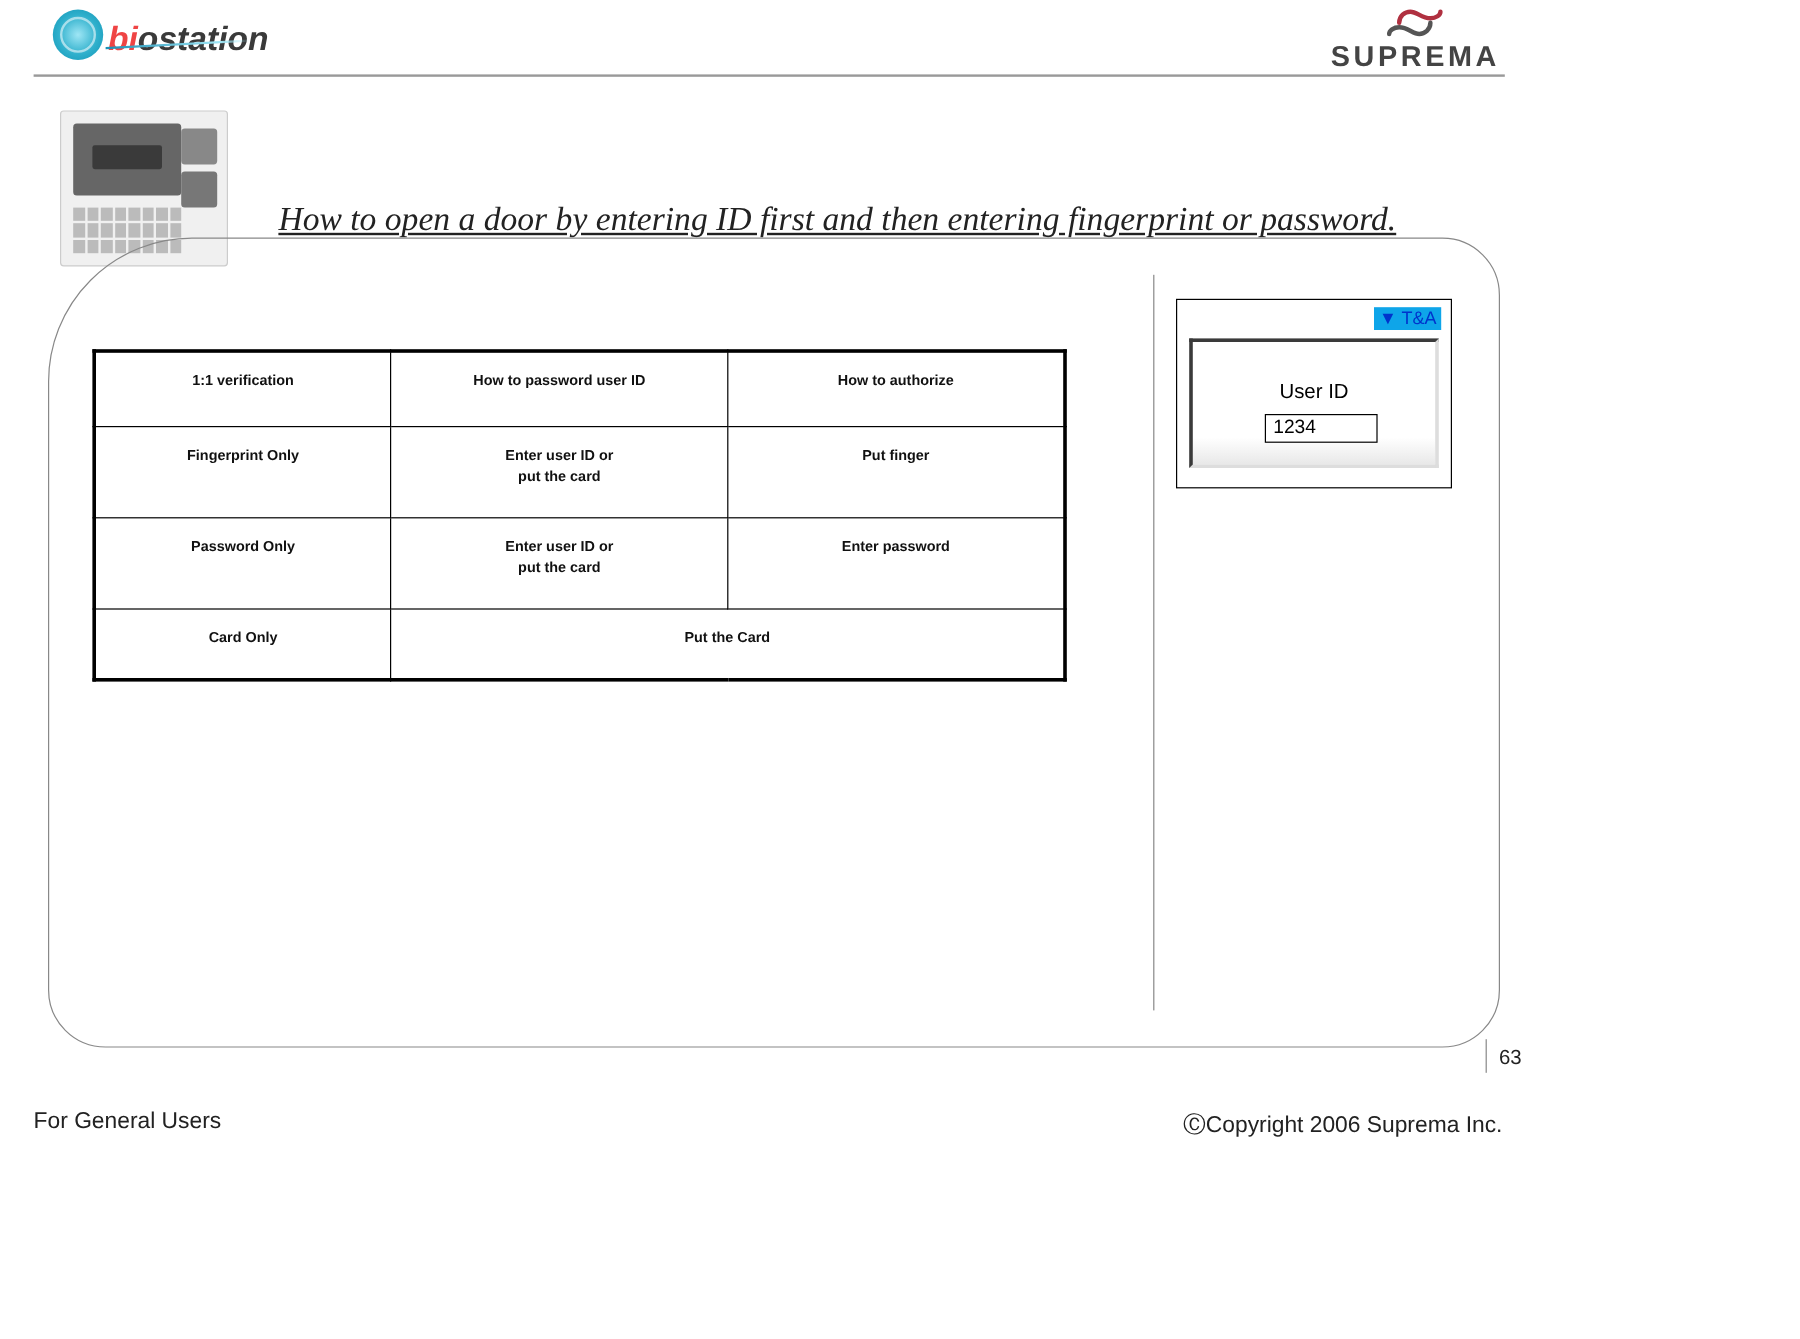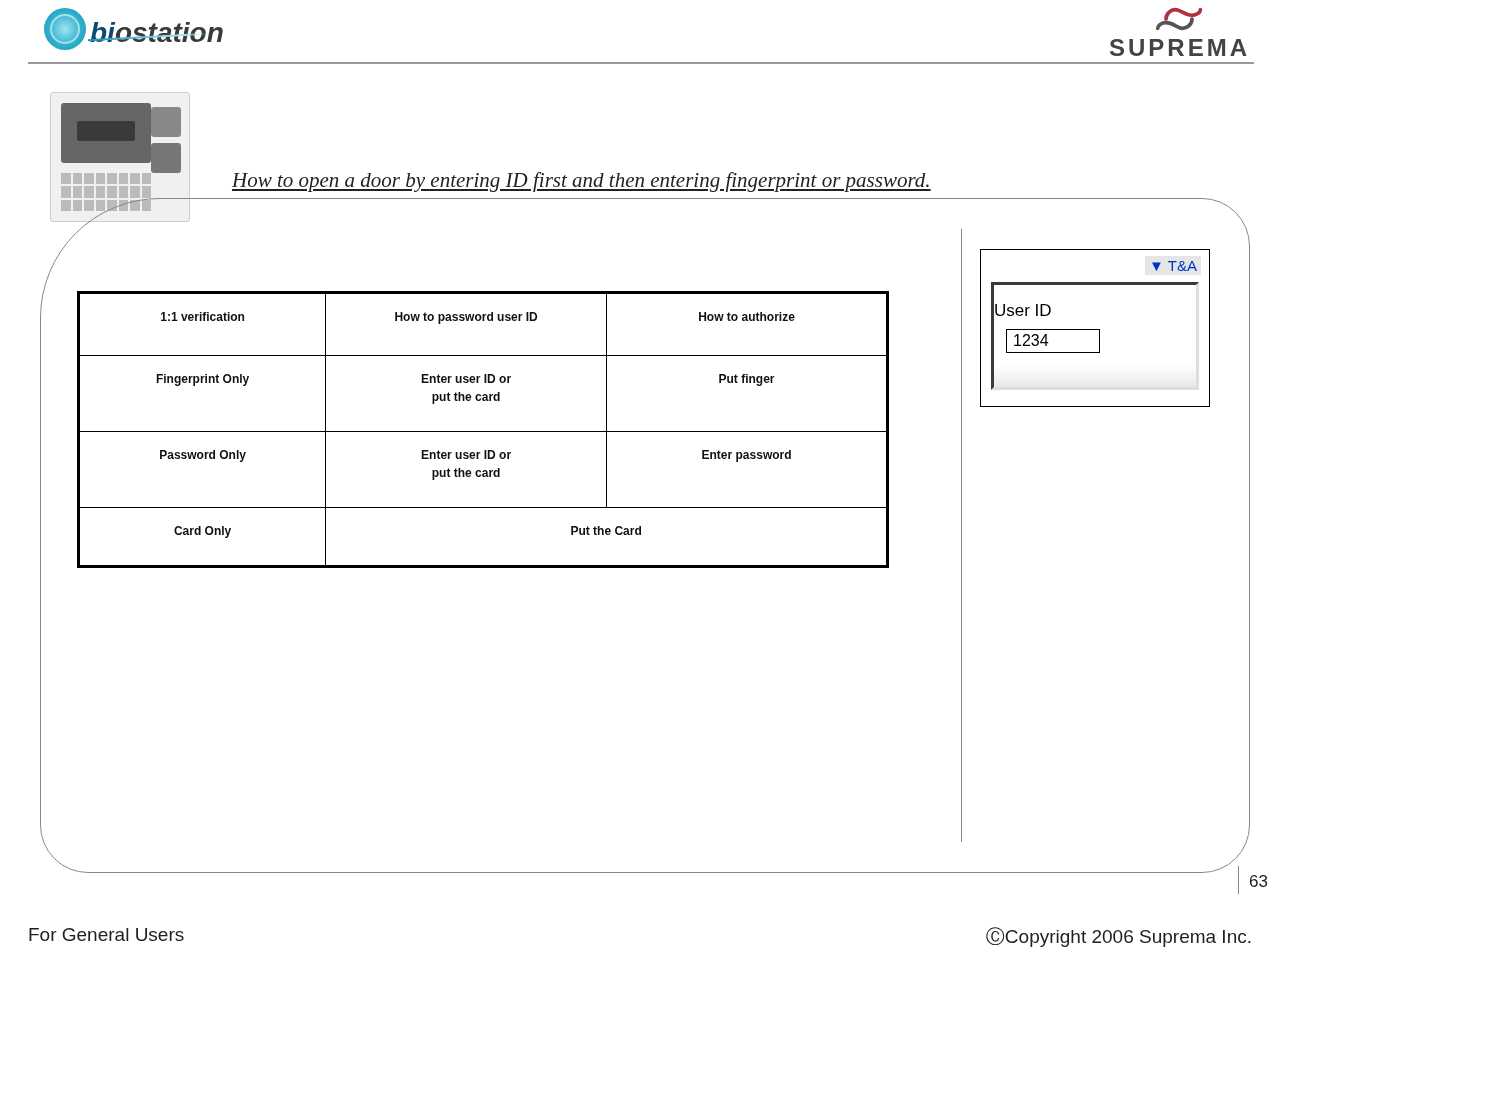--- a/index.html
+++ b/index.html
@@ -46,21 +46,21 @@
   }
   .logo-left .word {
     font-size: 28px;
     font-weight: bold;
     font-style: italic;
     letter-spacing: 0px;
     color: #3a3a3a;
     position: relative;
     top: 4px;
   }
-  .logo-left .word .b { color:#0c4a6e;text-align:center; }
+  .logo-left .word .b { color:#ef4444;text-align:center; }
   .logo-left .strike {
     position: absolute;
     left: 44px;
     bottom: 12px;
     width: 120px;
     height: 2px;
     background: linear-gradient(90deg, #1a8fb5, #9fe6f5 80%, transparent);
     transform: skewY(-3deg);
   }
   .logo-right {
@@ -106,21 +106,21 @@
     font-size: 26px;
     font-weight: bold;
   }
 
   .subtitle {
     position: absolute;
     top: 168px;
     left: 232px;
     font-family: "Times New Roman", Times, serif;
     font-style: italic;
-    font-size: 21px;
+    font-size: 28px;
     color: #222;
     text-decoration: underline;
   }
 
   
   .device {
     position: absolute;
     top: 92px; left: 50px;
     width: 140px; height: 130px;
     background: #f0f0f0;
@@ -220,36 +220,36 @@
     height: 158px;
     border: 1.5px solid #000;
     position: relative;
     background: #fff;
   }
   .mini-panel .ta {
     position: absolute;
     top: 6px; right: 8px;
     font-size: 15px;
     color: #0033cc;
-    background: #e5e5e5;
+    background: #0ea5e9;
     padding: 1px 4px;
   }
   .mini-panel .inner {
     position: absolute;
     top: 32px; left: 10px; right: 10px; bottom: 16px;
     border-top: 3px solid #3a3a3a;
     border-left: 3px solid #3a3a3a;
     border-right: 3px solid #ddd;
     border-bottom: 3px solid #ddd;
     background: linear-gradient(180deg, #fff 0%, #fff 78%, #e8e8e8 100%);
     display: flex;
     flex-direction: column;
-    align-items: flex-start;
+    align-items: center;
     gap: 8px;
-    padding-top: 16px;
+    padding-top: 32px;
   }
   .mini-panel .lbl {
     font-size: 17px;
     color: #000;
   }
   .mini-panel .idbox {
     border: 1.5px solid #000;
     width: 94px;
     padding: 2px 6px;
     font-size: 16px;

